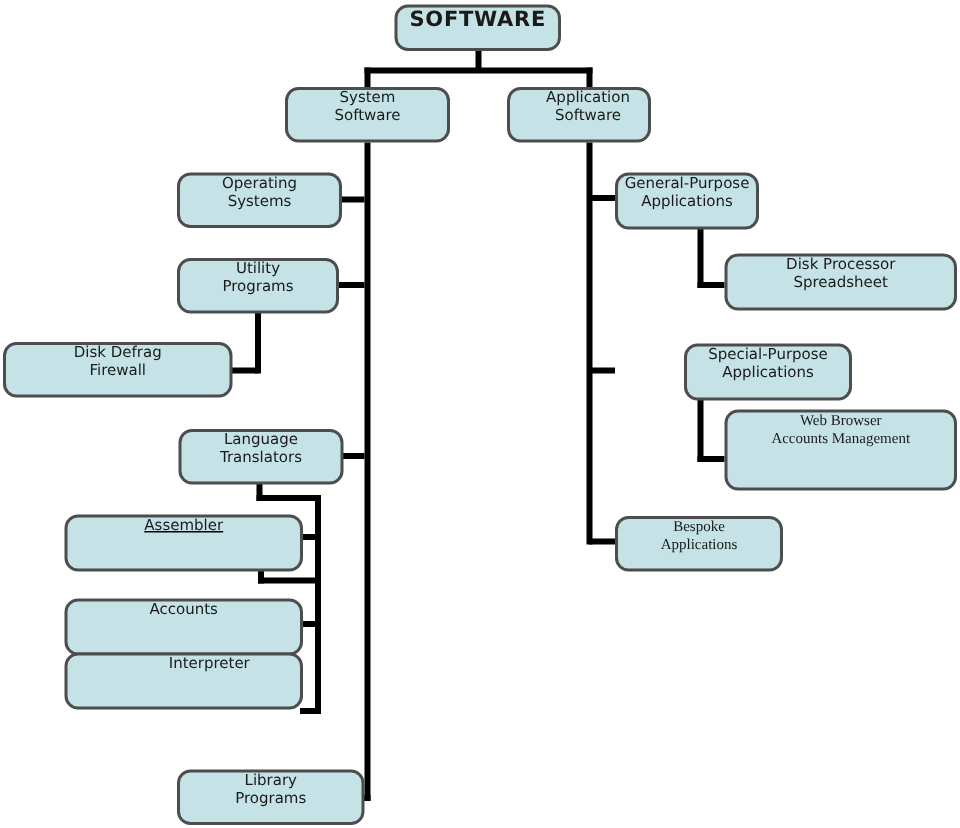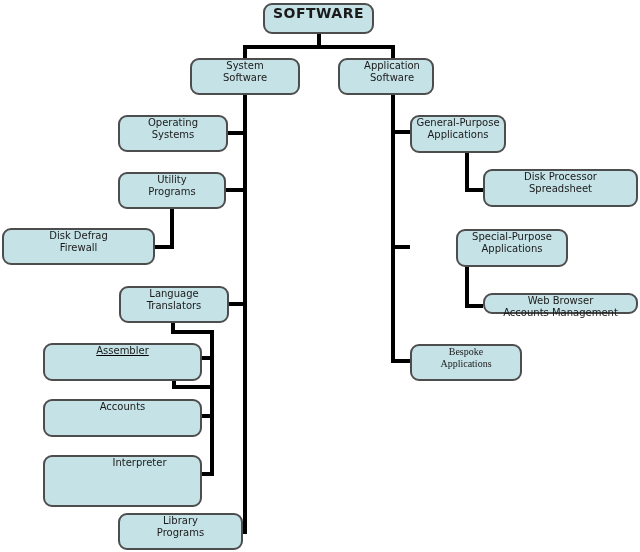--- a/index.html
+++ b/index.html
@@ -46,26 +46,26 @@
   
   #b-software      { left:263px; top:3px;   width:111px; height:31px; }
   #b-system        { left:190px; top:58px;  width:110px; height:37px; }
   #b-application   { left:338px; top:58px;  width:96px; height:37px;padding-left:12px; }
   #b-os            { left:118px; top:115px; width:110px; height:37px; }
   #b-utility       { left:118px; top:172px; width:108px; height:37px; }
   #b-diskdefrag    { left:2px;   top:228px; width:153px; height:37px; }
   #b-langtrans     { left:119px; top:286px; width:110px; height:37px; }
   #b-assembler     { left:43px;  top:343px; width:159px; height:38px;text-decoration:underline; }
   #b-compiler      { left:43px;  top:399px; width:159px; height:38px; }
-  #b-interpreter   { left:43px;  top:455px; width:159px; height:52px;padding-left:34px; }
+  #b-interpreter   { left:43px;  top:435px; width:159px; height:38px;padding-left:34px; }
   #b-library       { left:118px; top:513px; width:125px; height:37px; }
   #b-genpurpose    { left:410px; top:115px; width:96px; height:38px; }
   #b-wordproc      { left:483px; top:169px; width:155px; height:38px; }
   #b-specpurpose   { left:410px; top:229px; width:112px; height:38px;margin-left:46px; }
-  #b-webbrowser    { left:483px; top:293px; width:155px; height:21px; }
+  #b-webbrowser    { left:483px; top:273px; width:155px; height:54px;font-family:Liberation Serif, serif; }
   #b-bespoke       { left:410px; top:344px; width:112px; height:37px;font-family:Liberation Serif, serif; }
 
   
   #l-root-stem     { left:317px; top:34px;  width:4px;   height:14px; }
   #l-top-h         { left:243px; top:45px;  width:152px; height:4px; }
   #l-sys-drop      { left:243px; top:45px;  width:4px;   height:13px; }
   #l-app-drop      { left:391px; top:45px;  width:4px;   height:13px; }
 
   #l-left-trunk    { left:243px; top:95px;  width:4px;   height:439px; }
   #l-os-stub       { left:225px; top:131px; width:18px;  height:4px; }

